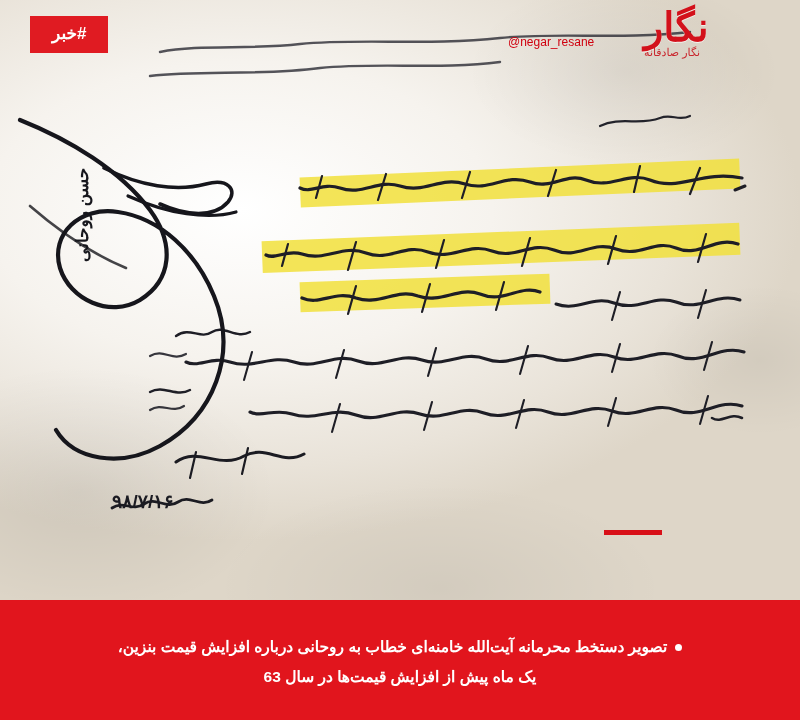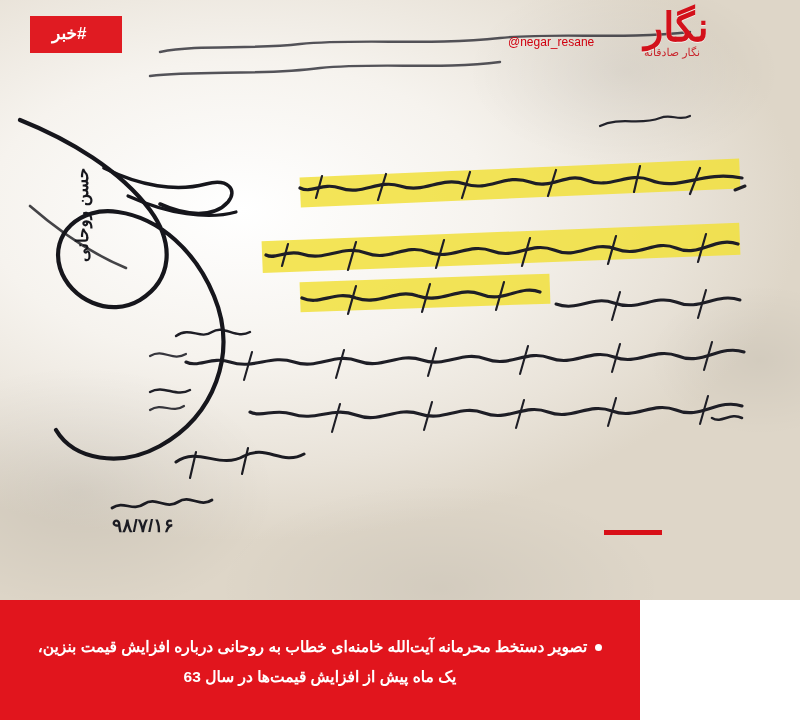--- a/index.html
+++ b/index.html
@@ -52,21 +52,21 @@
 
   
   .news-badge {
     position: absolute;
     left: 30px;
     top: 16px;
     background: #e01b22;
     color: #ffffff;
     font-size: 17px;
     font-weight: bold;
-    padding: 7px 36px 9px 22px;
+    padding: 7px 22px 9px 22px;
     letter-spacing: 0.5px;
     direction: rtl;
   }
   .handle {
     position: absolute;
     left: 508px;
     top: 22px;
     color: #d0000f;
     font-size: 12px;
     font-weight: normal;
@@ -103,21 +103,21 @@
     width: 58px;
     height: 5px;
     background: #d81018;
   }
 
   
   .caption-bar {
     position: absolute;
     left: 0;
     top: 600px;
-    width: 640px;
+    width: 800px;
     height: 120px;
     background: #e1151d;
     color: #ffffff;
     direction: rtl;
     display: flex;
     align-items: center;
     justify-content: center;
   }
   .caption-inner {
     width: 740px;
@@ -207,21 +207,21 @@
         <g stroke="#22222a" fill="none" stroke-linecap="round" opacity="0.9">
           <path d="M150,356 C164,348 172,362 186,354" stroke-width="2.2"></path>
           <path d="M150,410 C162,402 172,414 184,406" stroke-width="2.2"></path>
         </g>
 
       </svg>
     </div>
 
     <div style="position:absolute;left:72px;top:262px;transform:rotate(-90deg);transform-origin:left top;color:#17171d;font-size:17px;font-weight:bold;direction:rtl;letter-spacing:0.5px;">حسن روحانی</div>
 
-    <div style="position:absolute;left:112px;top:490px;color:#1b1b22;font-size:19px;font-weight:bold;direction:ltr;letter-spacing:2px;margin-top:24px;">۹۸/۷/۱۶</div>
+    <div style="position:absolute;left:112px;top:490px;color:#1b1b22;font-size:19px;font-weight:bold;direction:ltr;letter-spacing:2px;">۹۸/۷/۱۶</div>
 
     <div class="news-badge">#خبر</div>
 
     <div class="handle">@negar_resane</div>
 
     <div class="watermark">
       <div class="wm-main">نگار</div>
       <div class="wm-sub">نگار صادقانه</div>
     </div>
 

